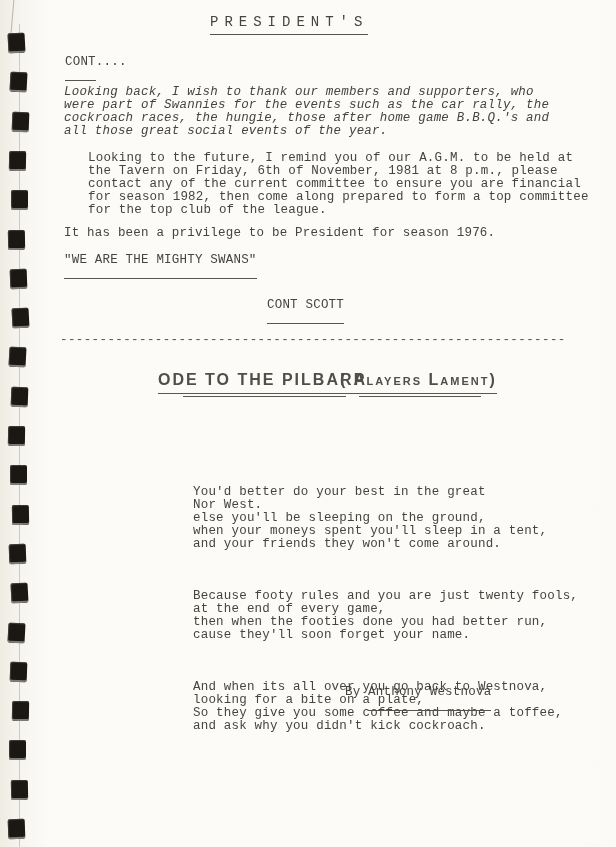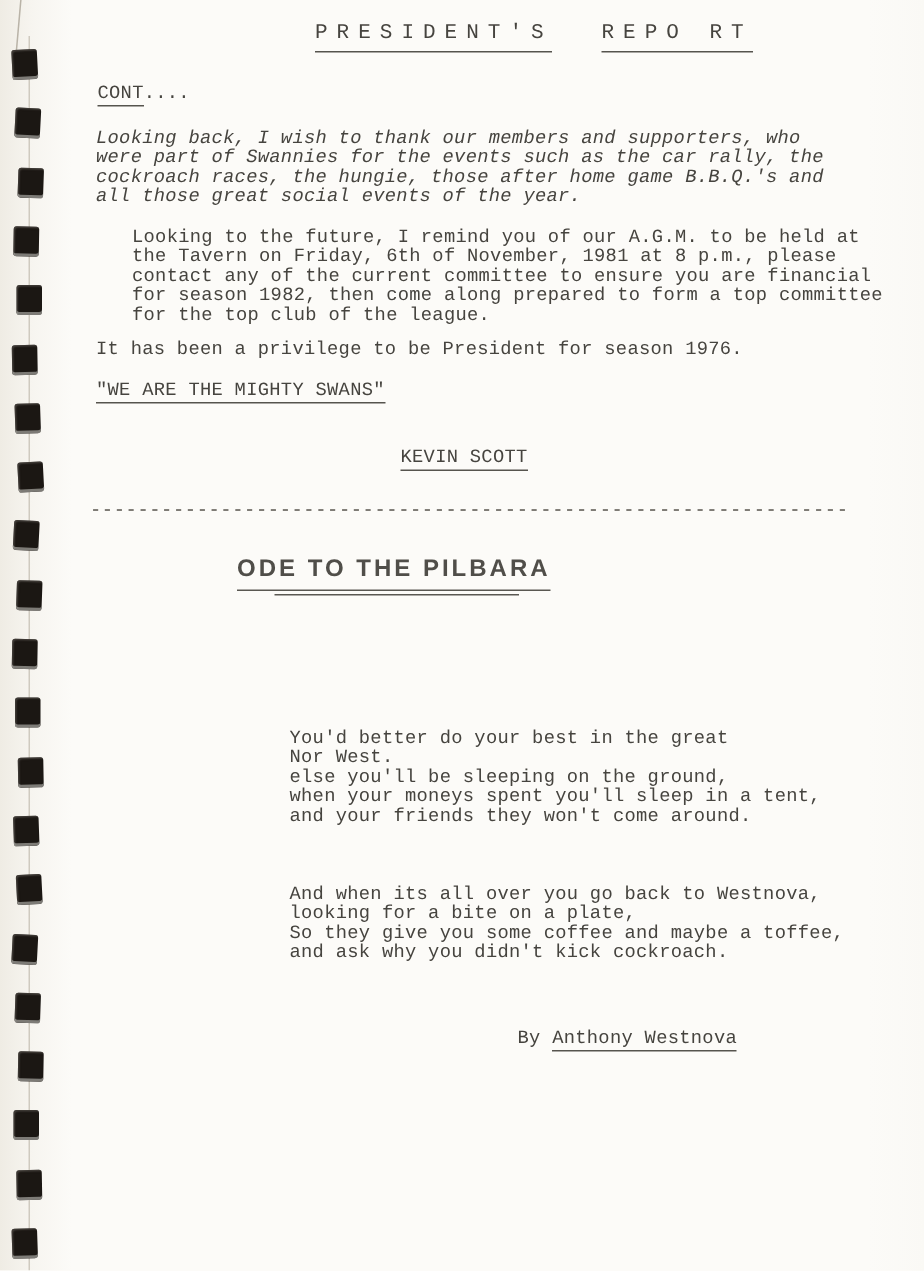--- a/index.html
+++ b/index.html
@@ -42,21 +42,21 @@
   }
   .title-part {
     position: absolute;
     top: 14px;
     font-size: 14px;
     letter-spacing: 6px;
     border-bottom: 1px solid #56544e;
     padding-bottom: 4px;
     white-space: pre;
   }
-  .u { border-bottom: 1px solid #56544e; padding-bottom: 1px; text-align: right; }
+  .u { border-bottom: 1px solid #56544e; padding-bottom: 11px; text-align: right; }
   .divider { color: #55524b; letter-spacing: 0.4px; }
   
   .ode-part {
     position: absolute;
     font-family: "Liberation Sans", sans-serif;
     font-size: 16px;
     font-weight: bold;
     letter-spacing: 2px;
     color: #504e49;
     white-space: pre;
@@ -102,49 +102,53 @@
       <div class="comb" style="top: 583.2px; left: 11px; transform: rotate(-3deg);"></div>
       <div class="comb" style="top: 622.5px; left: 8px; transform: rotate(3deg);"></div>
       <div class="comb" style="top: 661.8px; left: 10px; transform: rotate(2deg);"></div>
       <div class="comb" style="top: 701.1px; left: 12px; transform: rotate(1deg);"></div>
       <div class="comb" style="top: 740.4px; left: 9px; transform: rotate(0deg);"></div>
       <div class="comb" style="top: 779.7px; left: 11px; transform: rotate(-1deg);"></div>
       <div class="comb" style="top: 819px; left: 8px; transform: rotate(-2deg);"></div>
     </div>
 
   <div class="title-part" style="left: 210px;">PRESIDENT'S</div>
-  <div class="title-part" style="left: 401px;">REPO RT</div>
 
   <div class="tw" style="left: 65px; top: 56px;"><span class="u">CONT</span><span>....</span></div>
 
   <div class="tw" style="left: 64px; top: 86px; font-style: italic;">Looking back, I wish to thank our members and supporters, who
 were part of Swannies for the events such as the car rally, the
 cockroach races, the hungie, those after home game B.B.Q.'s and
 all those great social events of the year.</div>
   <div class="tw" style="left: 64px; top: 152px; margin-left: 24px;">Looking to the future, I remind you of our A.G.M. to be held at
 the Tavern on Friday, 6th of November, 1981 at 8 p.m., please
 contact any of the current committee to ensure you are financial
 for season 1982, then come along prepared to form a top committee
 for the top club of the league.</div>
   <div class="tw" style="left: 64px; top: 227px;">It has been a privilege to be President for season 1976.</div>
 
   <div class="tw" style="left: 64px; top: 254px;"><span class="u">"WE ARE THE MIGHTY SWANS"</span></div>
 
-  <div class="tw" style="left: 267px; top: 299px;"><span class="u">KEVIN SCOTT</span></div>
+  <div class="tw" style="left: 267px; top: 299px;"><span class="u">CONT SCOTT</span></div>
 
   <div class="tw divider" style="left: 60px; top: 334px;">----------------------------------------------------------------</div>
 
   <div class="ode-part" style="left: 158px; top: 371px;"><span class="ode-underline">ODE TO THE PILBARA</span></div>
+  <div class="ode-part smallcaps" style="left: 340px; top: 371px;"><span class="ode-underline">( Players Lament)</span></div>
 
   <div class="tw" style="left: 193px; top: 460px;">
     <div class="stanza">You'd better do your best in the great
 Nor West.
 else you'll be sleeping on the ground,
 when your moneys spent you'll sleep in a tent,
 and your friends they won't come around.</div>
+    <div class="stanza">Because footy rules and you are just twenty fools,
+at the end of every game,
+then when the footies done you had better run,
+cause they'll soon forget your name.</div>
     <div class="stanza">And when its all over you go back to Westnova,
 looking for a bite on a plate,
 So they give you some coffee and maybe a toffee,
 and ask why you didn't kick cockroach.</div>
   </div>
 
   <div class="tw" style="left: 345px; top: 686px;"><span>By </span><span class="u">Anthony Westnova</span></div>
 
 </div>
 

